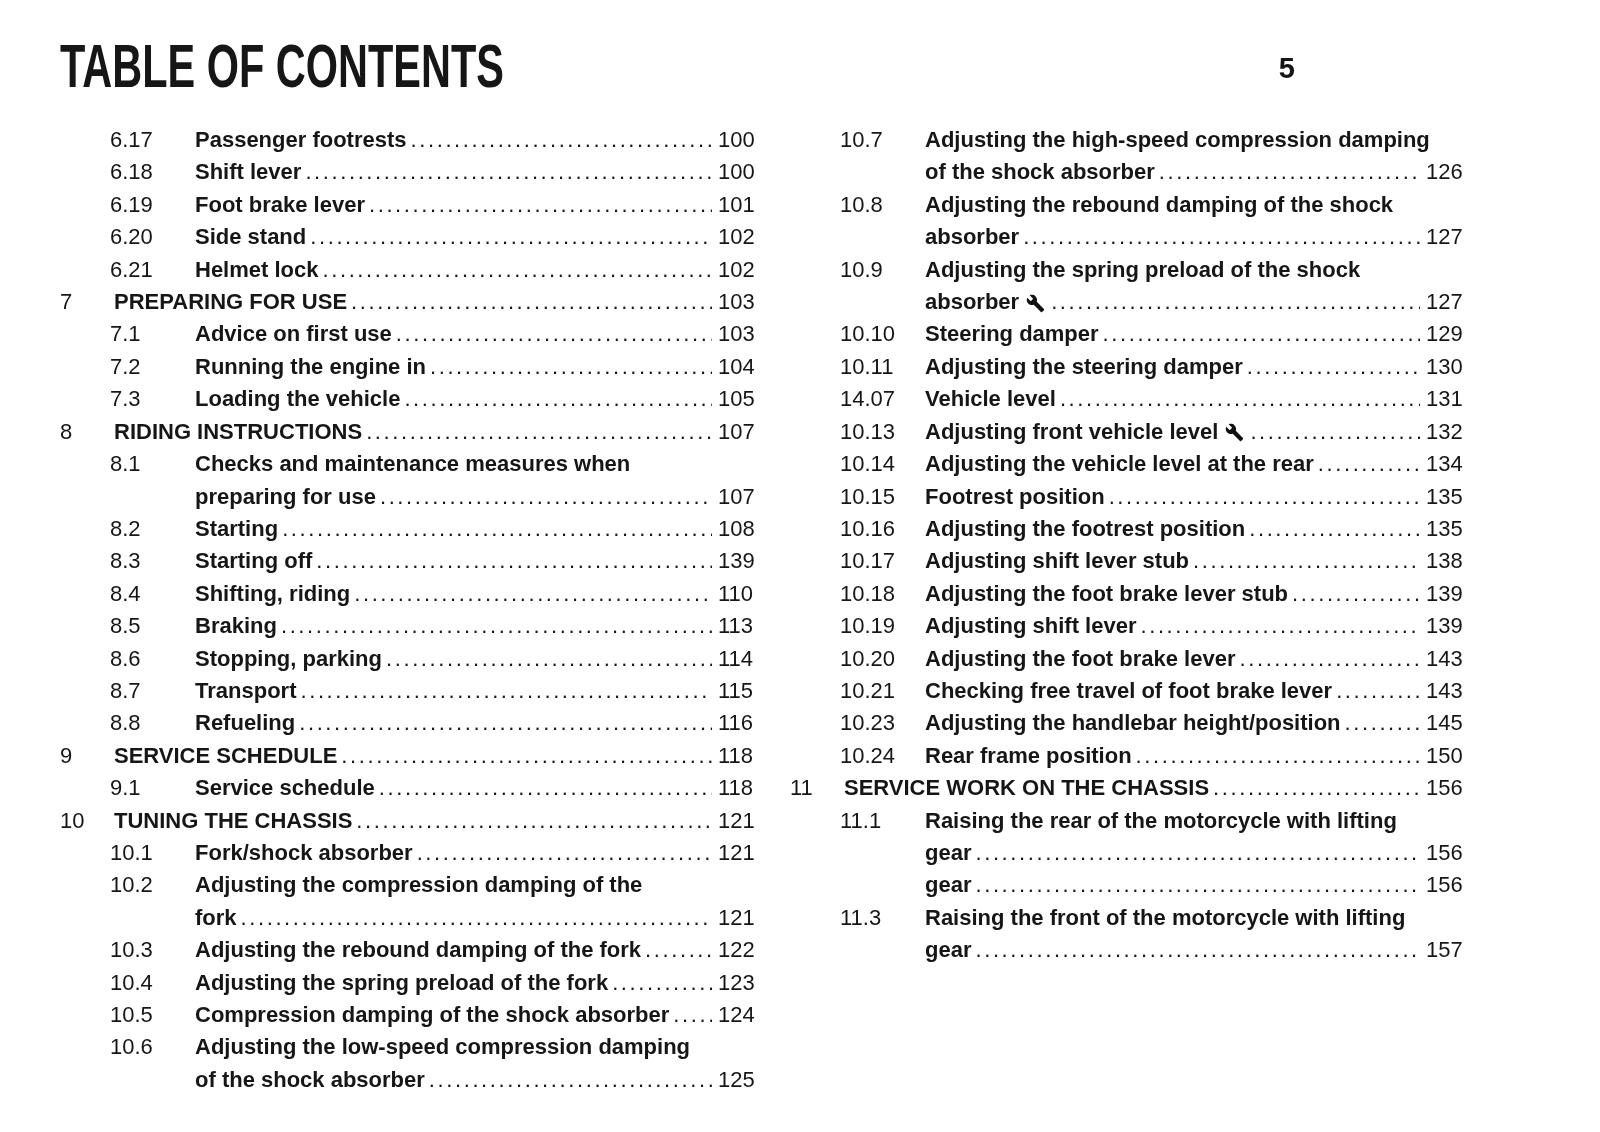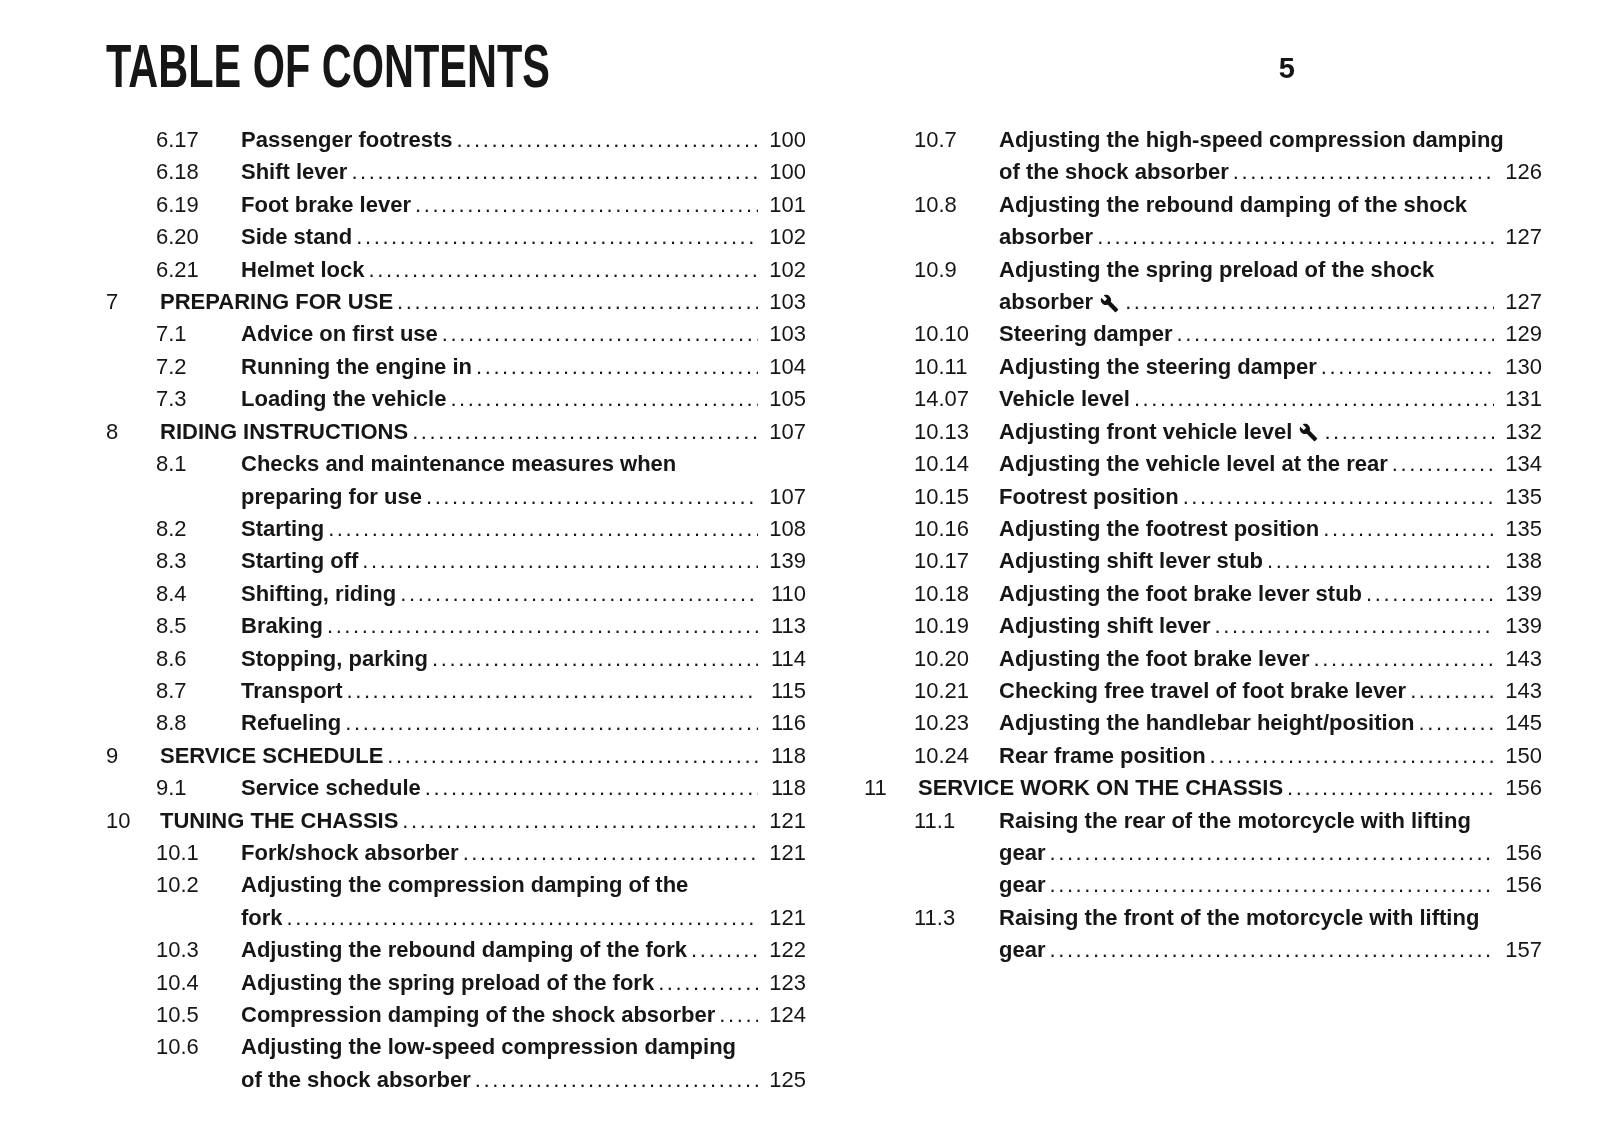--- a/index.html
+++ b/index.html
@@ -11,21 +11,21 @@
     width: 1600px;
     height: 1132px;
     font-family: "Liberation Sans", sans-serif;
     color: #161616;
     overflow: hidden;
   }
   .page {
     box-sizing: border-box;
     width: 1395px;
     height: 1132px;
-    padding: 34px 100px 0 106px;
+    padding: 34px 100px 0 60px;
   }
   .page-header {
     display: flex;
     justify-content: space-between;
     align-items: flex-start;
   }
   .doc-title {
     margin: 0;
     font-size: 61px;
     font-weight: 700;
@@ -41,21 +41,21 @@
     margin-top: 18px;
   }
   .columns {
     display: flex;
     margin-top: 26px;
   }
   .col {
     font-size: 22px;
     line-height: 32.4px;
   }
-  .col-left  { width: 700px; margin-right: 58px; flex: none; }
+  .col-left  { width: 700px; margin-right: 30px; flex: none; }
   .col-right { width: 678px; flex: none; }
 
   .entry { }
   .line {
     display: flex;
     align-items: baseline;
   }
   .e-num { flex: none; }
   .entry.chapter .e-num { width: 54px; }
   .entry.sub .line { padding-left: 50px; }
@@ -68,21 +68,21 @@
     white-space: nowrap;
     margin: 0 6px 0 4px;
   }
   .leader::after {
     content: "..................................................................................................................................................";
     letter-spacing: 2.6px;
   }
   .e-page {
     flex: none;
     min-width: 42px;
-    text-align: right;
+    text-align: left;
   }
   .wrench {
     flex: none;
     width: 19px;
     height: 19px;
     margin: 0 2px 0 7px;
     align-self: center;
     transform: translateY(1px);
     fill: #111111;
   }

